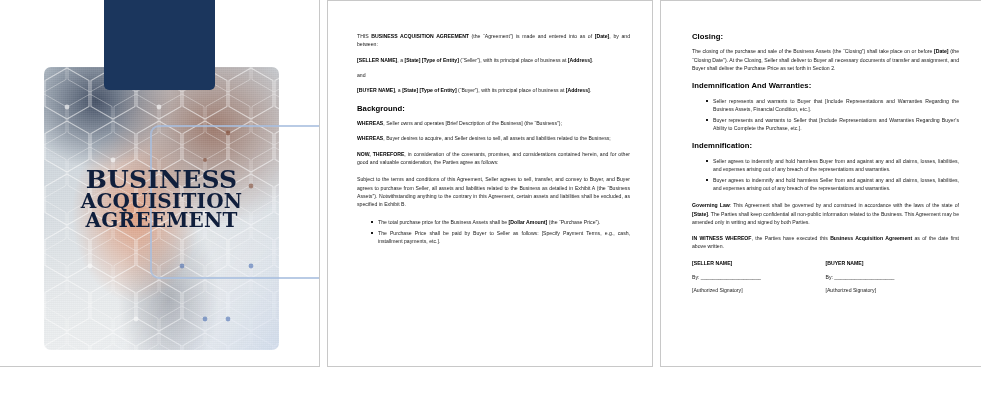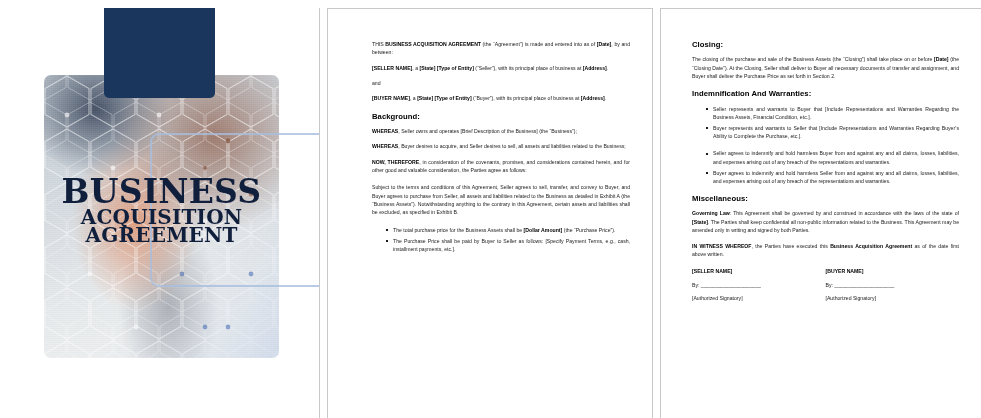--- a/index.html
+++ b/index.html
@@ -23,24 +23,23 @@
     gap: 7px;
     background: #ffffff;
   }
 
   
   .page {
     position: relative;
     background: #ffffff;
     border: 1px solid #c8c8c8;
     box-sizing: border-box;
-    height: 411px;
+    height: 367px;
     overflow: hidden;
     flex: 0 0 auto;
-    margin-top: 8px;
   }
   .page-cover  { width: 320px; border-left: none; border-top: none; }
   .page-text   { width: 326px; }
   .page-last   { width: 321px; border-right: none; }
 
   
   .cover-inner {
     position: relative;
     width: 100%;
     height: 100%;
@@ -103,28 +102,28 @@
     top: 168px;
     width: 235px;
     z-index: 5;
     text-align: center;
     font-family: "DejaVu Serif", serif;
     font-weight: bold;
     color: #101F3C;
     line-height: 0.99;
     letter-spacing: 0.2px;
   }
-  .cover-title .l1 { display: block; font-size: 33px; }
+  .cover-title .l1 { display: block; font-size: 25px; }
   .cover-title .l2 { display: block; font-size: 20px; margin-top: -1px; }
   .cover-title .l3 { display: block; font-size: 20px; margin-top: -1px; }
 
   
   .doc-body {
     position: absolute;
-    left: 44px;
+    left: 29px;
     top: 31px;
     right: 22px;
     font-size: 5.15px;
     line-height: 1.62;
     color: #1a1a1a;
     text-align: justify;
   }
   .page-last .doc-body { left: 31px; right: 22px; }
 
   .doc-body h2 {
@@ -282,28 +281,28 @@
 
       <div class="sec">
         <h2>Indemnification And Warranties:</h2>
         <ul class="doc-list">
           <li>Seller represents and warrants to Buyer that [Include Representations and Warranties Regarding the Business Assets, Financial Condition, etc.].</li>
           <li>Buyer represents and warrants to Seller that [Include Representations and Warranties Regarding Buyer’s Ability to Complete the Purchase, etc.].</li>
         </ul>
       </div>
 
       <div class="sec">
+        <h2>Indemnification:</h2>
         <ul class="doc-list">
           <li>Seller agrees to indemnify and hold harmless Buyer from and against any and all claims, losses, liabilities, and expenses arising out of any breach of the representations and warranties.</li>
           <li>Buyer agrees to indemnify and hold harmless Seller from and against any and all claims, losses, liabilities, and expenses arising out of any breach of the representations and warranties.</li>
         </ul>
       </div>
 
       <div class="sec">
-        <h2>Miscellaneous:</h2>
         <p><b>Governing Law</b><span>: This Agreement shall be governed by and construed in accordance with the laws of the state of </span><b>[State]</b><span>. The Parties shall keep confidential all non-public information related to the Business. This Agreement may be amended only in writing and signed by both Parties.</span></p>
         <p class="gap-top"><b>IN WITNESS WHEREOF</b><span>, the Parties have executed this </span><b>Business Acquisition Agreement</b><span> as of the date first above written.</span></p>
       </div>
 
       <div class="sig-row">
         <div class="sig-col">
           <p class="sig-name">[SELLER NAME]</p>
           <p class="sig-by">By: _____________________</p>
           <p class="sig-auth">[Authorized Signatory]</p>
         </div>

